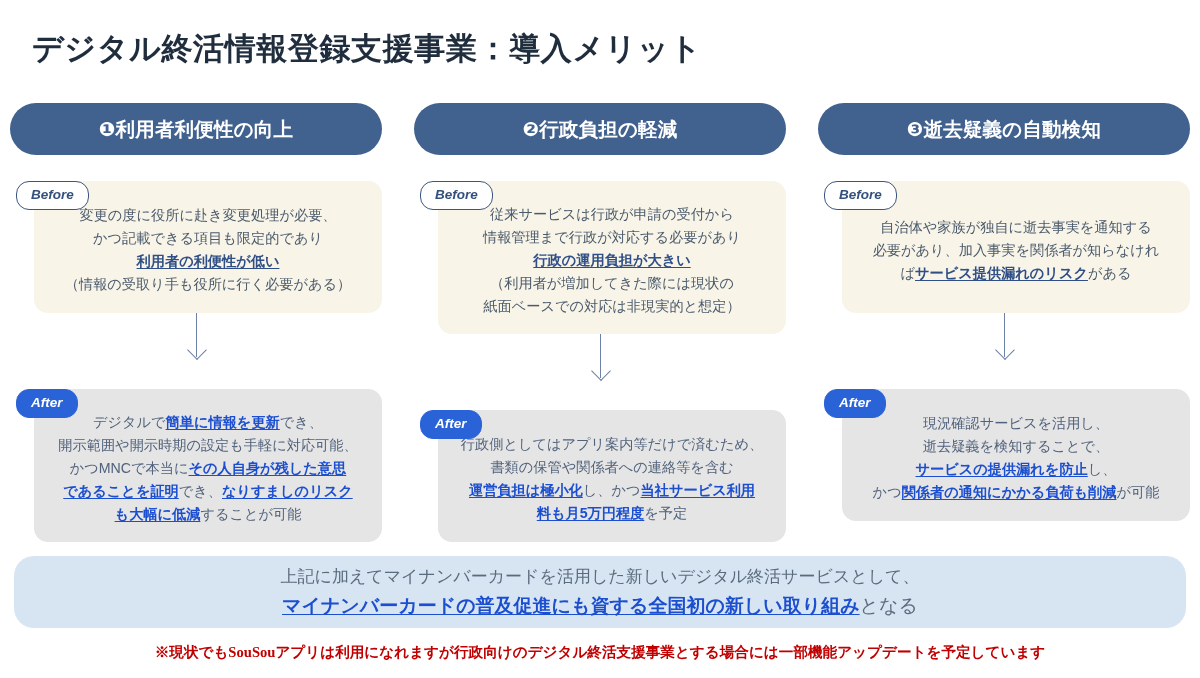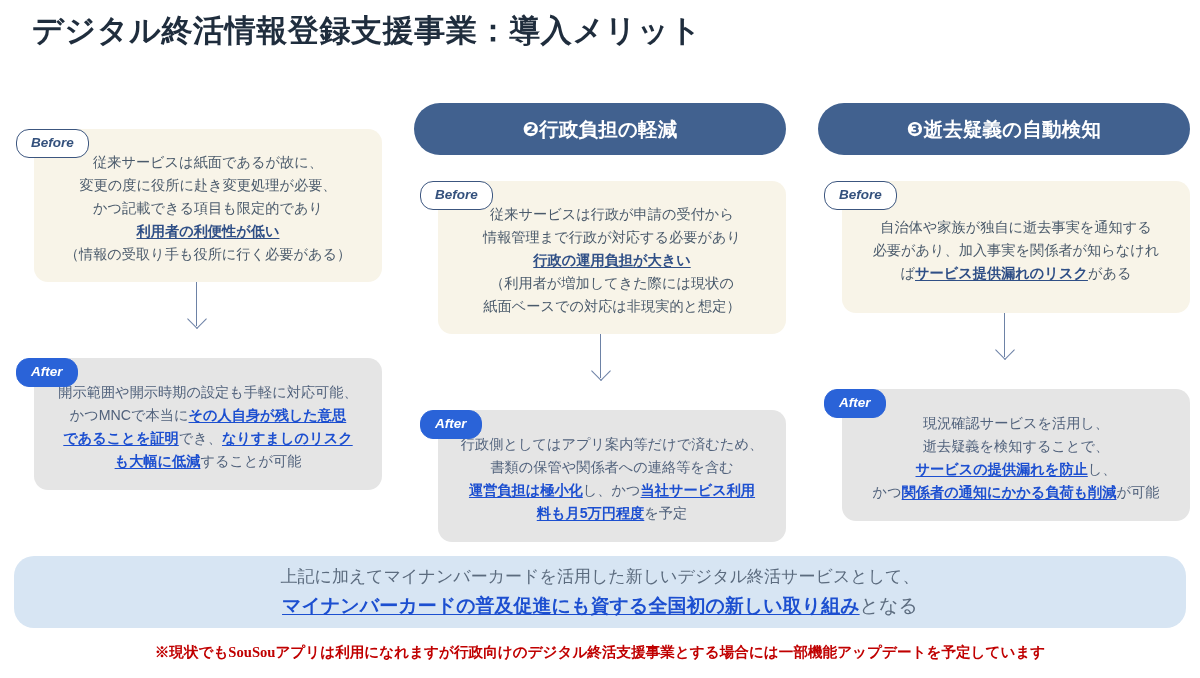--- a/index.html
+++ b/index.html
@@ -15,21 +15,21 @@
     background: #ffffff;
     font-family: "Liberation Sans", "DejaVu Sans", sans-serif;
     color: #2b3a4d;
     position: relative;
   }
 
   
   .slide-title {
     position: absolute;
     left: 32px;
-    top: 10px;
+    top: 28px;
     font-size: 31px;
     font-weight: bold;
     letter-spacing: 0.02em;
     color: #1f2d3d;
     white-space: nowrap;
   }
 
   
   .columns {
     position: absolute;
@@ -200,38 +200,39 @@
     font-family: Liberation Serif, serif;
   }
 </style>
 </head>
 <body>
 
 <h1 class="slide-title">デジタル終活情報登録支援事業：導入メリット</h1>
 
 <div class="columns" id="columns-root">
     <div class="column">
+      <div class="col-header">❶利用者利便性の向上</div>
       <div class="stage">
         <div class="badge badge-before">Before</div>
         <div class="panel panel-before">
-          <p><span>従来サービスは紙面であるが故に、</span></p>
           <p><span>変更の度に役所に赴き変更処理が必要、</span></p>
           <p><span>かつ記載できる項目も限定的であり</span></p>
           <p><span class="em">利用者の利便性が低い</span></p>
           <p><span>（情報の受取り手も役所に行く必要がある）</span></p>
         </div>
       </div>
       <div class="arrow">
         <div class="arrow-line">
           <div class="arrow-head"></div>
         </div>
       </div>
       <div class="stage">
         <div class="badge badge-after">After</div>
         <div class="panel panel-after">
+          <p><span>デジタルで</span><span class="em">簡単に情報を更新</span><span>でき、</span></p>
           <p><span>開示範囲や開示時期の設定も手軽に対応可能、</span></p>
           <p><span>かつMNCで本当に</span><span class="em">その人自身が残した意思</span></p>
           <p><span class="em">であることを証明</span><span>でき、</span><span class="em">なりすましのリスク</span></p>
           <p><span class="em">も大幅に低減</span><span>することが可能</span></p>
         </div>
       </div>
     </div>
     <div class="column">
       <div class="col-header">❷行政負担の軽減</div>
       <div class="stage">

